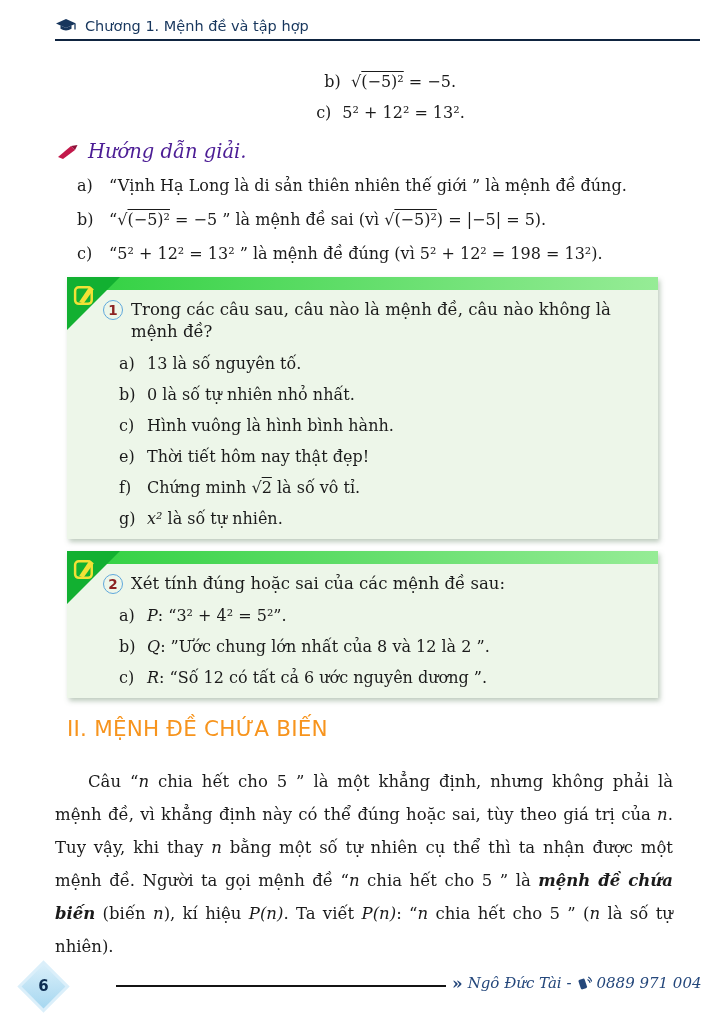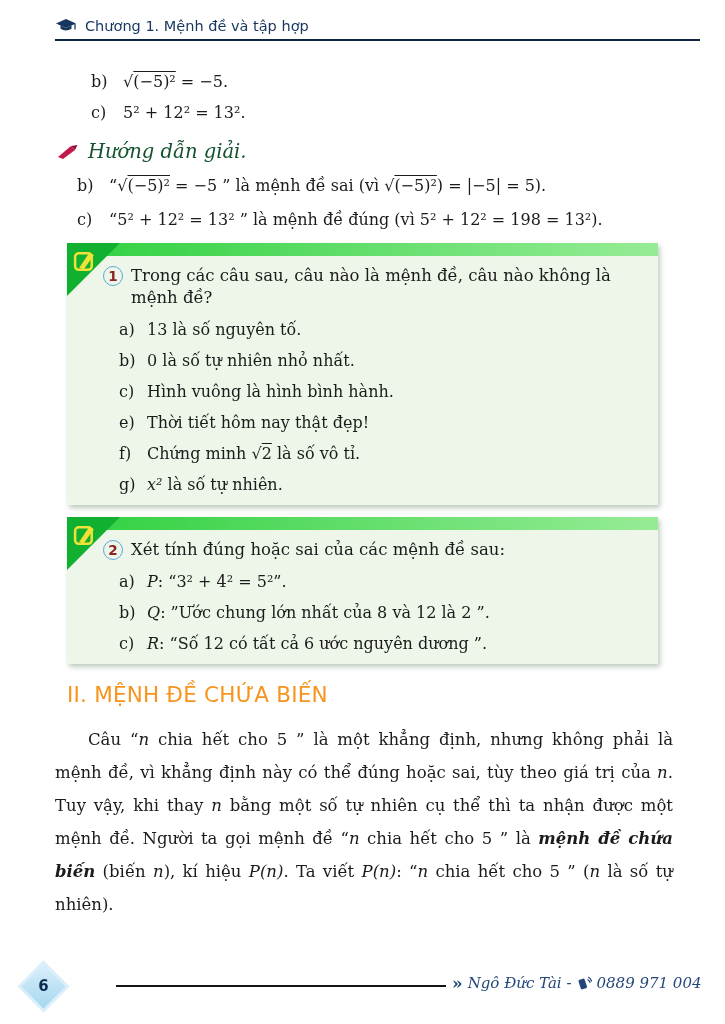--- a/index.html
+++ b/index.html
@@ -10,27 +10,27 @@
     font-size:16px; overflow:hidden;
   }
   .page-header {
     position:absolute; left:55px; right:25px; top:18px;
     display:flex; gap:8px; padding-bottom:5px;
     border-bottom:2px solid #0f2440; color:#17365d;
     font-family:"DejaVu Sans","Liberation Sans",sans-serif; font-size:14.5px;
   }
   .content { position:absolute; left:55px; top:60px; width:618px; }
 
-  .recap-row { margin:12px 0 0 36px; }
+  .recap-row { margin:12px 0 0 47px;text-align:center; }
   .lbl { display:inline-block; min-width:27px; }
   .rad { text-decoration:overline; }
 
   .guide-head {
     display:flex; align-items:center; gap:9px; margin:18px 0 0 2px;
-    font-style:italic; font-size:19.5px; color:#14532d;
+    font-style:italic; font-size:19.5px; color:#4c1d95;
   }
   .sol-row { margin:12px 0 0 22px; line-height:22px; }
 
   .exbox {
     position:relative; width:591px; margin:12px 0 0 12px;
     background:#edf6e9; box-shadow:2px 3px 5px rgba(110,140,110,0.45);
     padding-bottom:10px;
   }
   .topbar { height:13px; background:linear-gradient(90deg,#2fd040,#96ec96); }
   .corner {
@@ -49,21 +49,21 @@
   .item { margin:10px 14px 0 52px; line-height:21px; }
   .item .lbl { min-width:28px; }
   .mvar { font-style:italic; }
   .mbold { font-style:italic; font-weight:bold; }
 
   .section-head {
     margin:18px 0 0 12px; color:#f7941d; font-weight:normal; font-size:21.5px;
     font-family:"DejaVu Sans","Liberation Sans",sans-serif; letter-spacing:0.2px;
   }
   .intro-p {
-    margin:16px 0 0 0; text-align:justify; text-indent:33px;
+    margin:24px 0 0 0; text-align:justify; text-indent:33px;
     line-height:2.0; font-size:16.5px;
   }
   .intro-p2 { margin:0; line-height:2.0; font-size:16.5px; }
 
   .footer-diamond {
     position:absolute; left:28px; top:971px; width:31px; height:31px;
     transform:rotate(45deg);
     background:linear-gradient(135deg,#d9effa,#a6d7f0);
     box-shadow:0 0 0 3px rgba(190,225,245,0.55);
   }
@@ -107,20 +107,24 @@
   </div>
 
   <div class="guide-head">
     <svg width="22" height="16" viewBox="0 0 22 16">
       <path d="M1 13 L14 2 L18 6 L6 15 Z" fill="#c2184a"></path>
       <path d="M14 2 L18 6 L20.5 1 Z" fill="#8e1038"></path>
     </svg>
     <span>Hướng dẫn giải.</span>
   </div>
 
+  <div class="sol-row">
+    <span class="lbl">a)</span>
+    <span>“Vịnh Hạ Long là di sản thiên nhiên thế giới ” là mệnh đề đúng.</span>
+  </div>
   <div class="sol-row">
     <span class="lbl">b)</span>
     <span>“</span><span>√</span><span class="rad">(−5)²</span><span> = −5 ” là mệnh đề sai (vì </span><span>√</span><span class="rad">(−5)²</span><span>) = |−5| = 5).</span>
   </div>
   <div class="sol-row">
     <span class="lbl">c)</span>
     <span>“5² + 12² = 13² ” là mệnh đề đúng (vì 5² + 12² = 198 = 13²).</span>
   </div>
 
   <div class="exbox">

